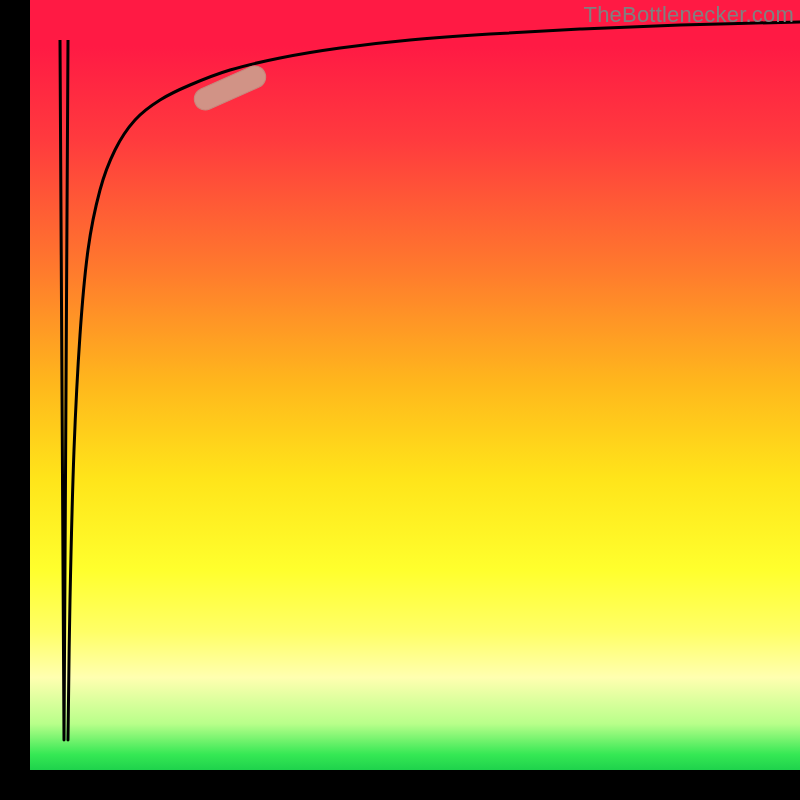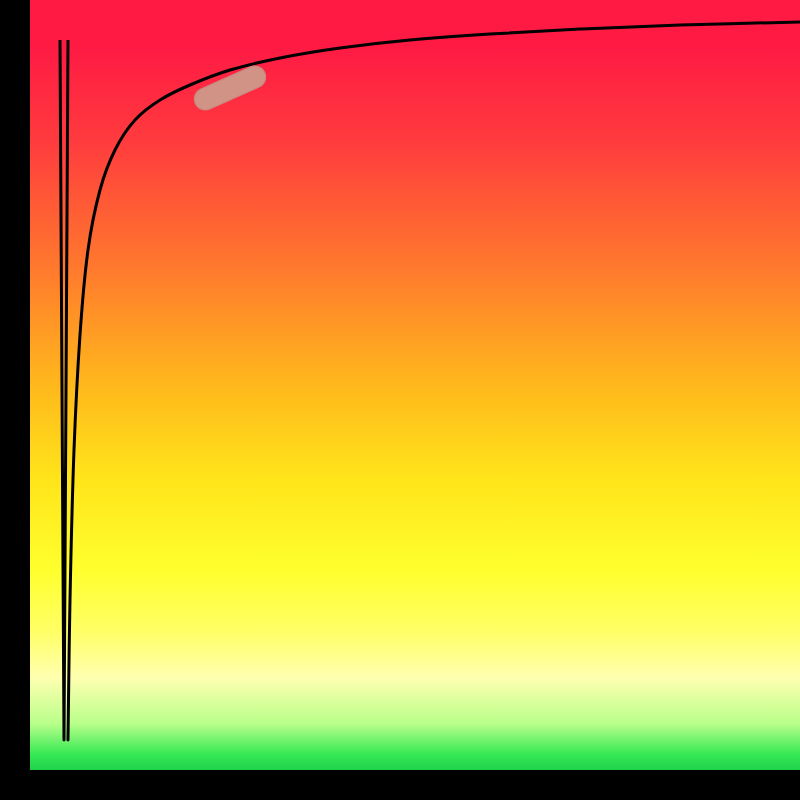--- a/index.html
+++ b/index.html
@@ -65,14 +65,15 @@
   <div class="plot-area">
     <svg viewBox="0 0 770 770">
       <g id="curve-group">
           <path d="M30 40 L34 740 L38 40" fill="none" stroke="#000000" stroke-width="3" stroke-linejoin="round"></path>
           <path d="M38 740 C38.3 716.7,39.0 648.3,40 600 C41.0 551.7,42.3 494.2,44 450 C45.7 405.8,47.7 368.3,50 335 C52.3 301.7,54.7 274.2,58 250 C61.3 225.8,65.5 206.7,70 190 C74.5 173.3,79.2 161.7,85 150 C90.8 138.3,97.5 128.3,105 120 C112.5 111.7,120.8 105.8,130 100 C139.2 94.2,148.3 90.0,160 85 C171.7 80.0,185.0 74.5,200 70 C215.0 65.5,231.7 61.7,250 58 C268.3 54.3,288.3 51.0,310 48 C331.7 45.0,355.0 42.3,380 40 C405.0 37.7,431.7 35.8,460 34 C488.3 32.2,518.3 30.5,550 29 C581.7 27.5,613.3 26.2,650 25 C686.7 23.8,750.0 22.5,770 22" fill="none" stroke="#000000" stroke-width="3" stroke-linecap="round"></path>
         </g>
       <g id="highlight-group">
           <rect x="162" y="77" width="76" height="22" rx="11" ry="11" fill="#d19386" stroke="#c68a7e" stroke-width="1" transform="rotate(-24 200 88)"></rect>
         </g>
     </svg>
+    <div class="watermark">TheBottlenecker.com</div>
   </div>
 </div>
 
 </body></html>

